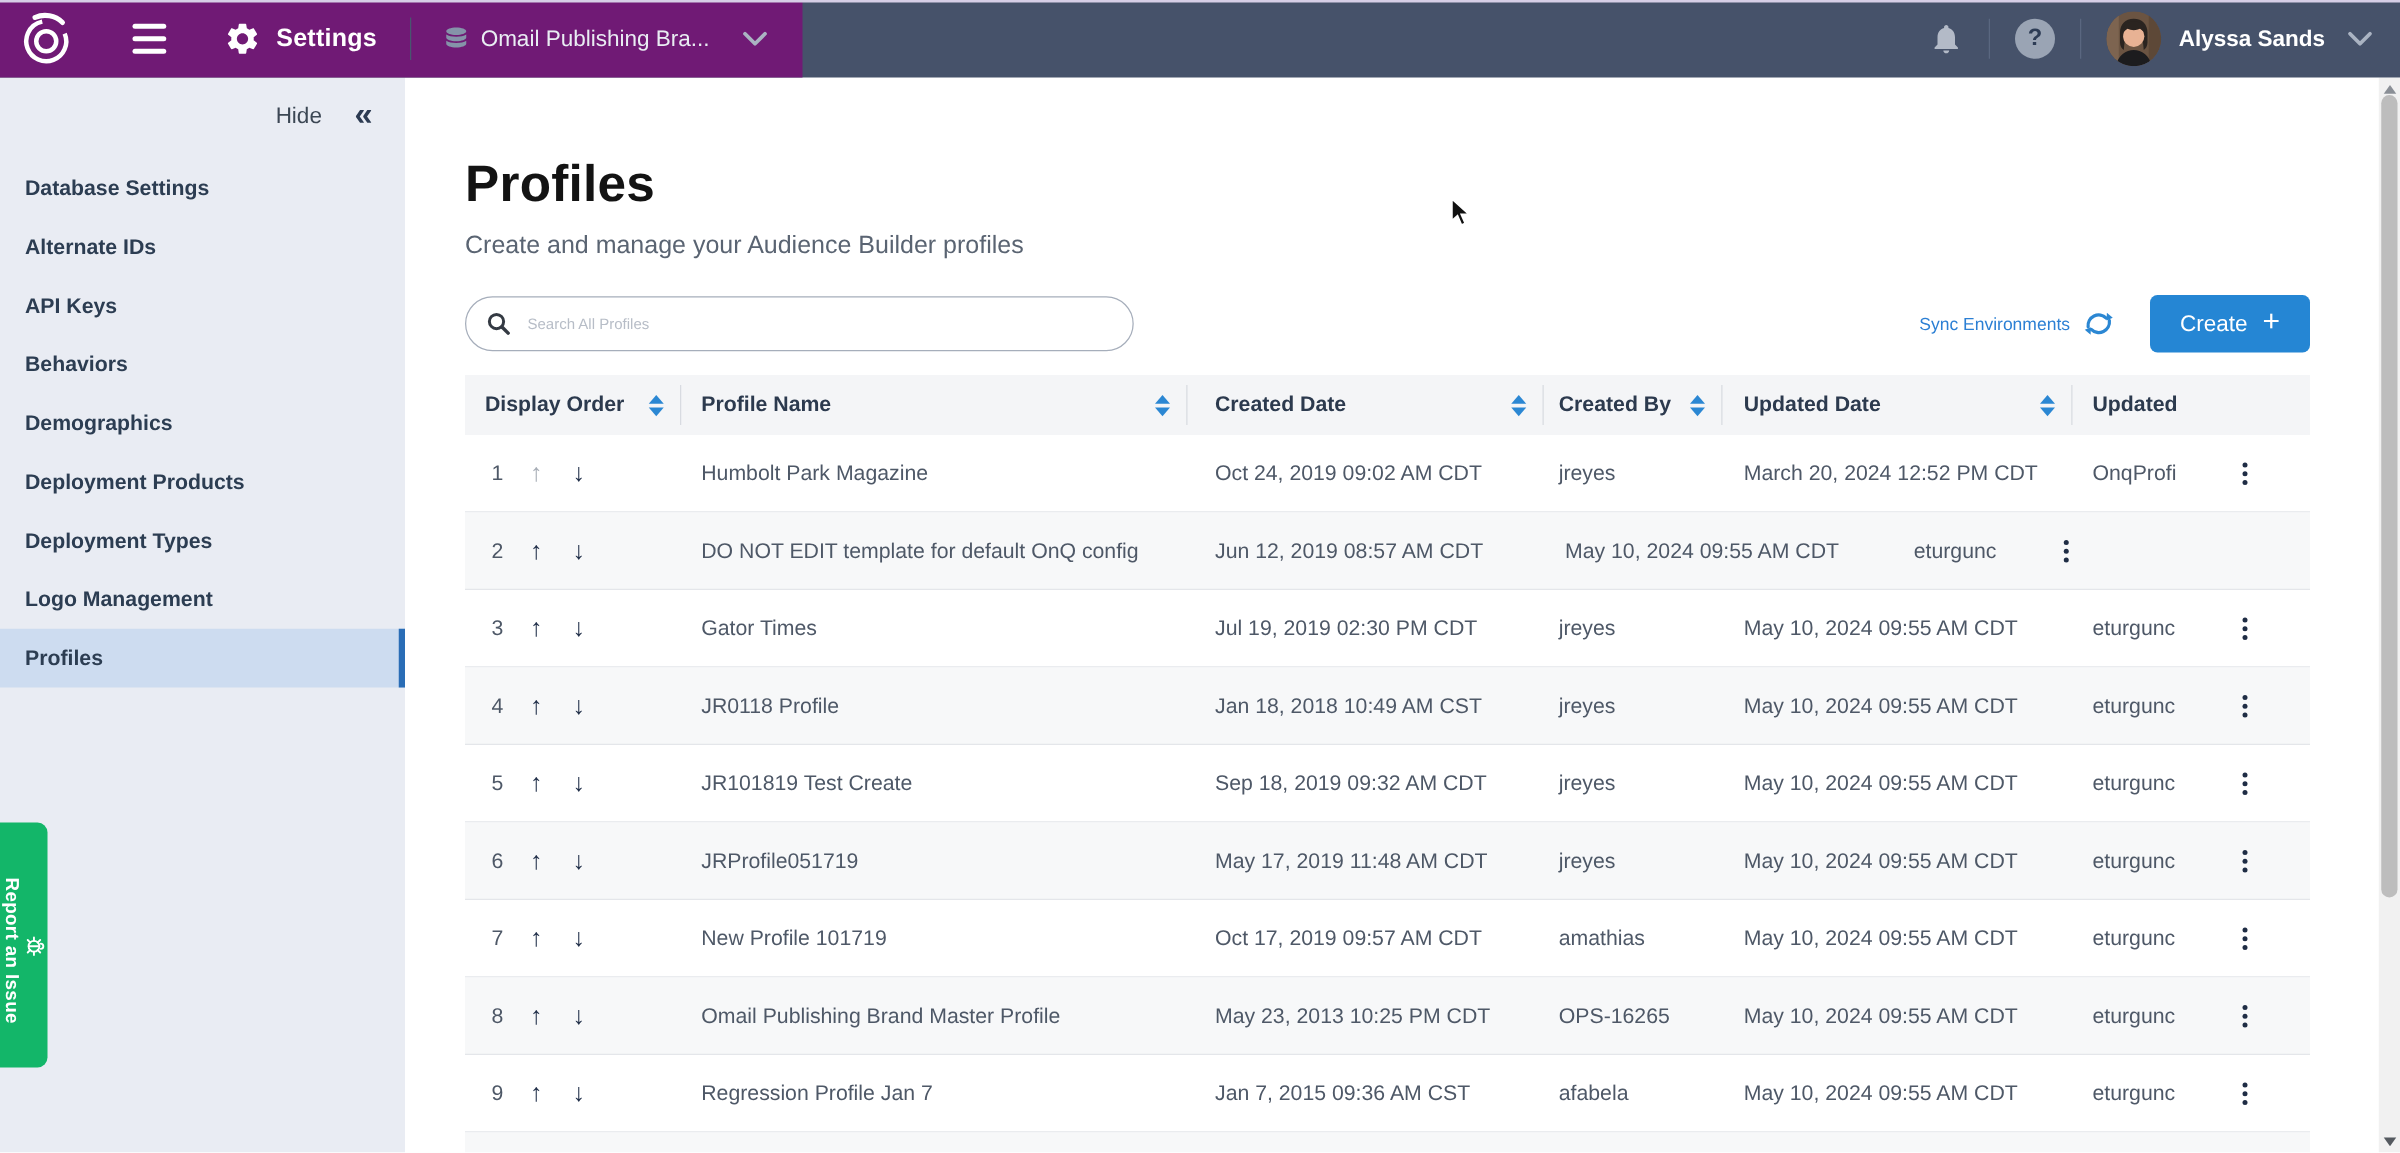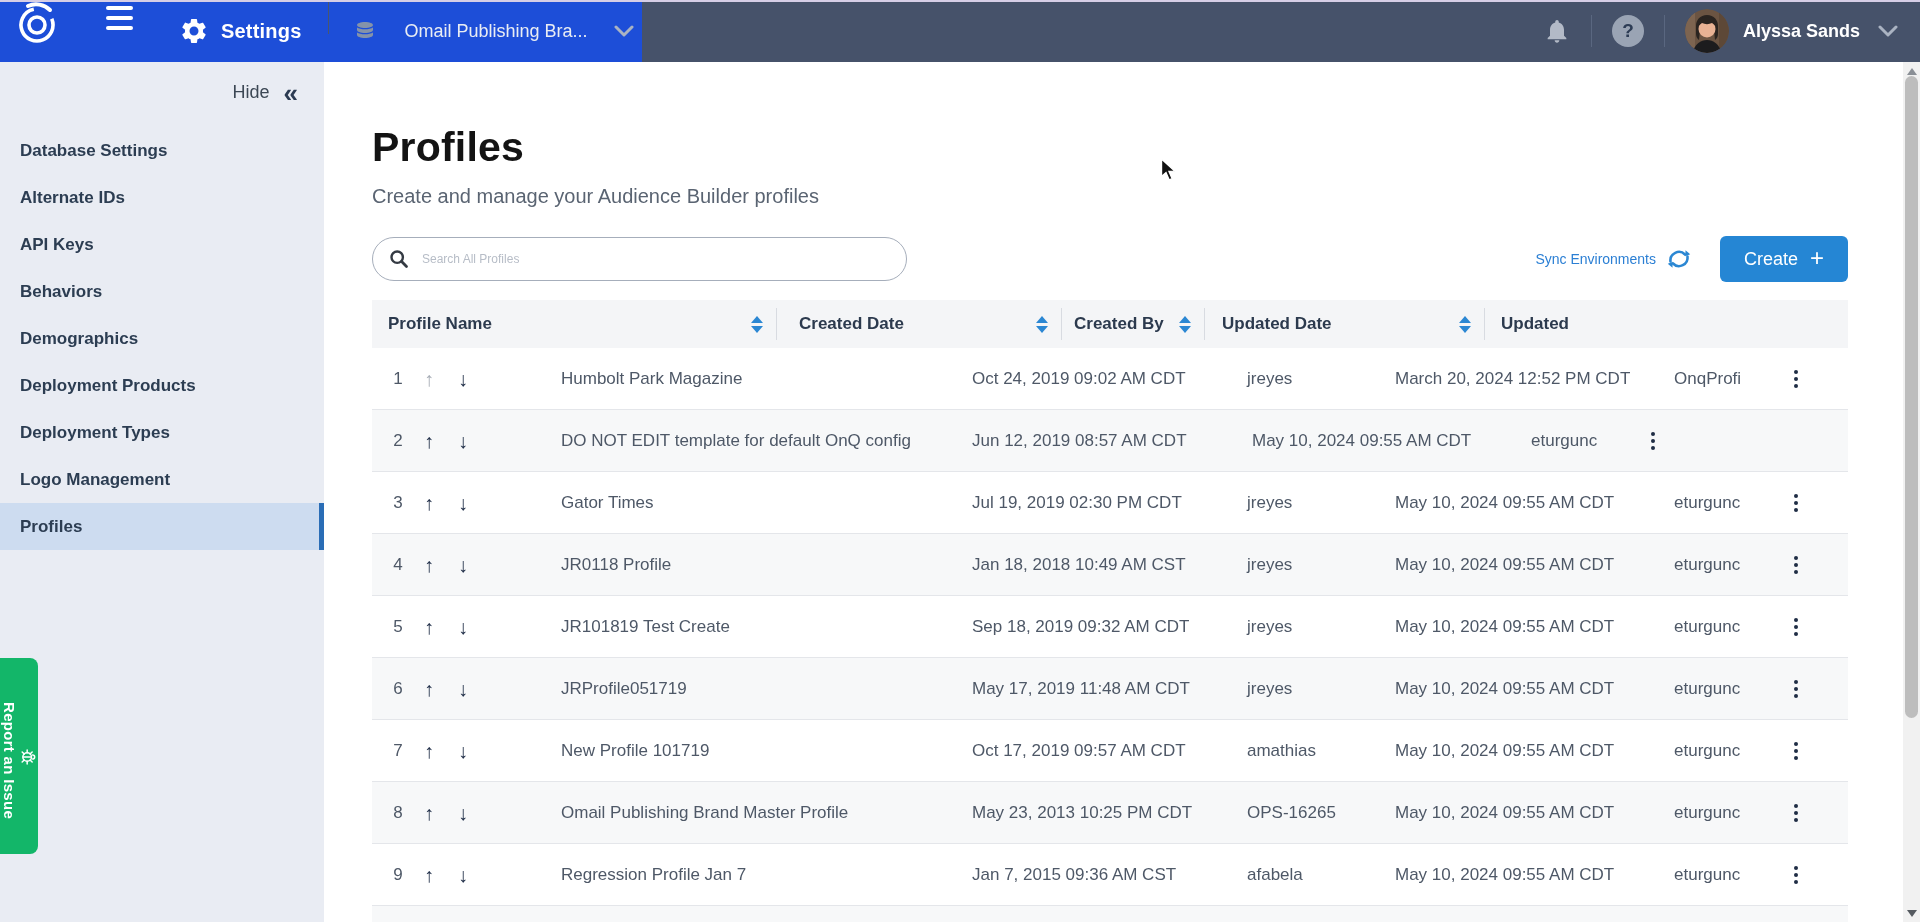--- a/index.html
+++ b/index.html
@@ -4,41 +4,41 @@
 <style>
   html,body{margin:0;padding:0;}
   body{
     width:1920px;height:922px;position:relative;overflow:hidden;
     font-family:"Liberation Sans",sans-serif;background:#ffffff;
     -webkit-font-smoothing:antialiased;
   }
   
   .topline{position:absolute;top:0;left:0;width:1920px;height:2px;background:#d6cee6;z-index:40}
   .topbar{position:absolute;top:0;left:0;width:1920px;height:62px;background:#46526a;display:flex;align-items:center;z-index:30}
-  .topbar-dark{width:642px;height:62px;background:#1d4ed8;display:flex;flex-shrink:0}
+  .topbar-dark{width:642px;height:62px;background:#701a75;display:flex;align-items:center;flex-shrink:0}
   .logo-wrap{margin-left:14px;width:46px;height:46px;display:flex;align-items:center;justify-content:center;cursor:pointer}
   .burger{margin-left:40px;display:flex;flex-direction:column;gap:6px;cursor:pointer;padding:6px}
   .burger i{display:block;width:27px;height:4px;background:#fff;border-radius:2px}
   .gear-wrap{margin-left:40px;display:flex;align-items:center;cursor:pointer}
   .settings-label{color:#ffffff;font-size:20px;font-weight:700;margin-left:12px;letter-spacing:.2px}
   .tb-divider{width:1px;height:34px;background:#48566f;margin-left:26px}
   .db-group{display:flex;align-items:center;margin-left:24px;cursor:pointer}
-  .db-label{color:#e9edf3;font-size:18px;margin-left:28px;max-width:190px;white-space:nowrap;overflow:hidden}
+  .db-label{color:#e9edf3;font-size:18px;margin-left:8px;max-width:190px;white-space:nowrap;overflow:hidden}
   .db-chevron{margin-left:26px}
   .tb-right{margin-left:auto;display:flex;align-items:center;padding-right:22px}
   .tb-right .tb-divider2{width:1px;height:32px;background:#5a6780;margin:0 20px}
   .bell-wrap,.help-wrap{cursor:pointer;display:flex;align-items:center}
   .help-circle{width:32px;height:32px;border-radius:50%;background:#9aa4b4;display:flex;align-items:center;justify-content:center;
     color:#2d3c55;font-weight:700;font-size:19px}
   .avatar{width:44px;height:44px;border-radius:50%;overflow:hidden;flex-shrink:0;cursor:pointer}
   .account-name{color:#ffffff;font-size:18px;font-weight:700;margin-left:14px;cursor:pointer}
   .acct-chevron{margin-left:18px;cursor:pointer}
   
   .sidebar{position:absolute;top:62px;left:0;width:324px;height:860px;background:#e9ecf3;z-index:10}
-  .hide-row{margin-top:20px;display:flex;justify-content:flex-end;align-items:flex-end;gap:14px;padding-right:26px;cursor:pointer}
+  .hide-row{margin-top:20px;display:flex;justify-content:flex-end;align-items:center;gap:26px;padding-right:26px;cursor:pointer}
   .hide-label{color:#3c4754;font-size:18px}
   .hide-chevrons{color:#2c3b52;font-size:26px;font-weight:700;line-height:20px;margin-top:-3px}
   .side-list{margin-top:24px}
   .side-item{height:47px;display:flex;align-items:center;padding-left:20px;font-size:17px;font-weight:700;color:#2c3d52;cursor:pointer}
   .side-item.selected{background:#cddcf0;border-right:5px solid #2a6db6}
   
   .report-tab{position:absolute;left:0;top:658px;width:38px;height:196px;background:#13b669;border-radius:0 8px 8px 0;
     display:flex;flex-direction:column;align-items:center;color:#fff;writing-mode:vertical-rl;
     font-size:15px;font-weight:700;padding-top:10px;box-sizing:border-box;cursor:pointer;z-index:20;letter-spacing:.3px}
   .report-tab svg{transform:rotate(90deg);margin-bottom:9px;flex-shrink:0}
@@ -242,20 +242,27 @@
     </div>
 
     <button class="create-btn">
       <span>Create</span>
       <span class="create-plus">+</span>
     </button>
   </div>
 
   <div class="table">
     <div class="thead" id="thead">
+        <div class="hcell c0 sep">
+          <span>Display Order</span>
+          <span class="sort">
+            <i class="u"></i>
+            <i class="d"></i>
+          </span>
+        </div>
         <div class="hcell c1 sep">
           <span>Profile Name</span>
           <span class="sort">
             <i class="u"></i>
             <i class="d"></i>
           </span>
         </div>
         <div class="hcell c2 sep">
           <span>Created Date</span>
           <span class="sort">

